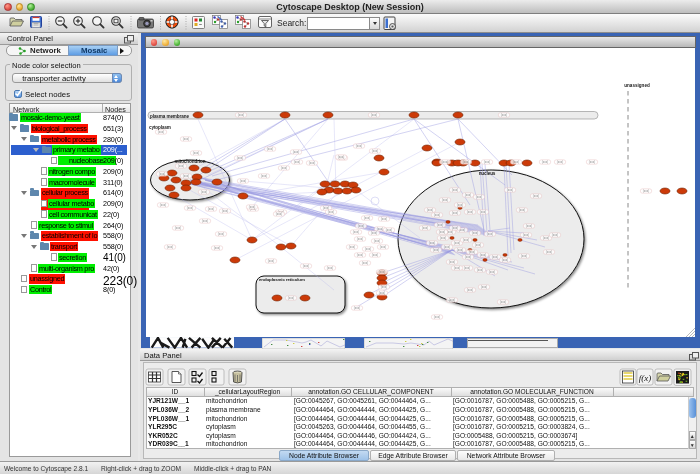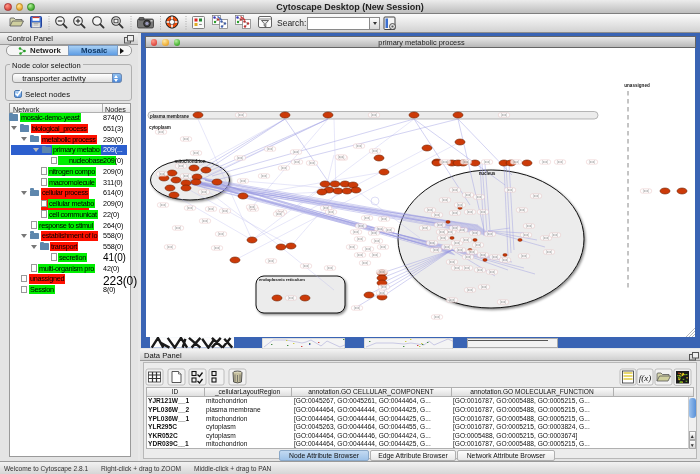--- a/index.html
+++ b/index.html
@@ -214,29 +214,28 @@
 <div style="position:absolute;left:51px;top:253.2px;width:5.5px;height:7.5px;background:#fff;border:0.5px solid #999"></div>
 <div style="position:absolute;left:58px;top:252.7px;height:9.4px;background:#00ef00;color:#000;font-size:7.3px;letter-spacing:-0.3px;line-height:9.4px;white-space:nowrap;padding:0 1px">secretion</div>
 <div style="position:absolute;left:103px;top:252.7px;height:9.4px;color:#000;font-size:10px;letter-spacing:-0.1px;line-height:9.4px;white-space:nowrap">41(0)</div>
 <div style="position:absolute;left:31px;top:264.0px;width:5.5px;height:7.5px;background:#fff;border:0.5px solid #999"></div>
 <div style="position:absolute;left:38px;top:263.5px;height:9.4px;background:#00ef00;color:#000;font-size:7.3px;letter-spacing:-0.3px;line-height:9.4px;white-space:nowrap;padding:0 1px">multi-organism pro</div>
 <div style="position:absolute;left:103px;top:263.5px;height:9.4px;color:#000;font-size:7.2px;letter-spacing:-0.1px;line-height:9.4px;white-space:nowrap">42(0)</div>
 <div style="position:absolute;left:21px;top:274.7px;width:5.5px;height:7.5px;background:#fff;border:0.5px solid #999"></div>
 <div style="position:absolute;left:29px;top:274.2px;height:9.4px;background:#ff1000;color:#000;font-size:7.3px;letter-spacing:-0.3px;line-height:9.4px;white-space:nowrap;padding:0 1px">unassigned</div>
 <div style="position:absolute;left:103px;top:277px;height:9.4px;color:#000;font-size:12px;letter-spacing:-0.1px;line-height:9.4px;white-space:nowrap">223(0)</div>
 <div style="position:absolute;left:21px;top:285.5px;width:5.5px;height:7.5px;background:#fff;border:0.5px solid #999"></div>
-<div style="position:absolute;left:29px;top:285.0px;height:9.4px;background:#00ef00;color:#000;font-size:7.3px;letter-spacing:-0.3px;line-height:9.4px;white-space:nowrap;padding:0 1px">Session</div>
+<div style="position:absolute;left:29px;top:285.0px;height:9.4px;background:#00ef00;color:#000;font-size:7.3px;letter-spacing:-0.3px;line-height:9.4px;white-space:nowrap;padding:0 1px">Control</div>
 <div style="position:absolute;left:103px;top:285.0px;height:9.4px;color:#000;font-size:7.2px;letter-spacing:-0.1px;line-height:9.4px;white-space:nowrap">8(0)</div>
 
 <div class="abs" style="left:141px;top:33px;width:559px;height:315px;background:#3a64b4"></div>
 <div class="abs" style="left:145px;top:36px;width:551px;height:11.5px;background:linear-gradient(#e8e8e8,#b8b8b8);border:1px solid #666">
   <div class="abs" style="left:4.7px;top:2px;width:6.5px;height:6.5px;border-radius:50%;background:radial-gradient(circle at 35% 30%,#ff9a8a,#e3544a 60%,#b93a30)"></div>
   <div class="abs" style="left:16.4px;top:2px;width:6.5px;height:6.5px;border-radius:50%;background:radial-gradient(circle at 35% 30%,#ffe9a0,#f0b23e 60%,#c8892a)"></div>
   <div class="abs" style="left:27.8px;top:2px;width:6.5px;height:6.5px;border-radius:50%;background:radial-gradient(circle at 35% 30%,#b8f0a0,#52b83e 60%,#3a8a2a)"></div>
-  <div class="abs" style="left:0;top:1px;width:551px;text-align:center;font-size:7.4px;color:#222">primary metabolic process</div>
 </div>
 <div class="abs" style="left:146px;top:47.5px;width:549px;height:289.5px;background:#fff"></div>
 <svg width="549" height="290" viewBox="146 47 549 290" style="position:absolute;left:146px;top:47px" font-family="Liberation Sans, sans-serif">
     <defs>
       <filter id="sh" x="-20%" y="-20%" width="150%" height="150%">
         <feDropShadow dx="1.3" dy="1.5" stdDeviation="0.8" flood-color="#000" flood-opacity="0.45"></feDropShadow>
       </filter>
     </defs>
     <rect x="148" y="111.5" width="450" height="7.5" rx="3.7" fill="#ececec" stroke="#9a9a9a" stroke-width="0.7"></rect>
     <ellipse cx="190" cy="180" rx="39.5" ry="20" fill="#ececec" stroke="#111" stroke-width="1" filter="url(#sh)"></ellipse>

